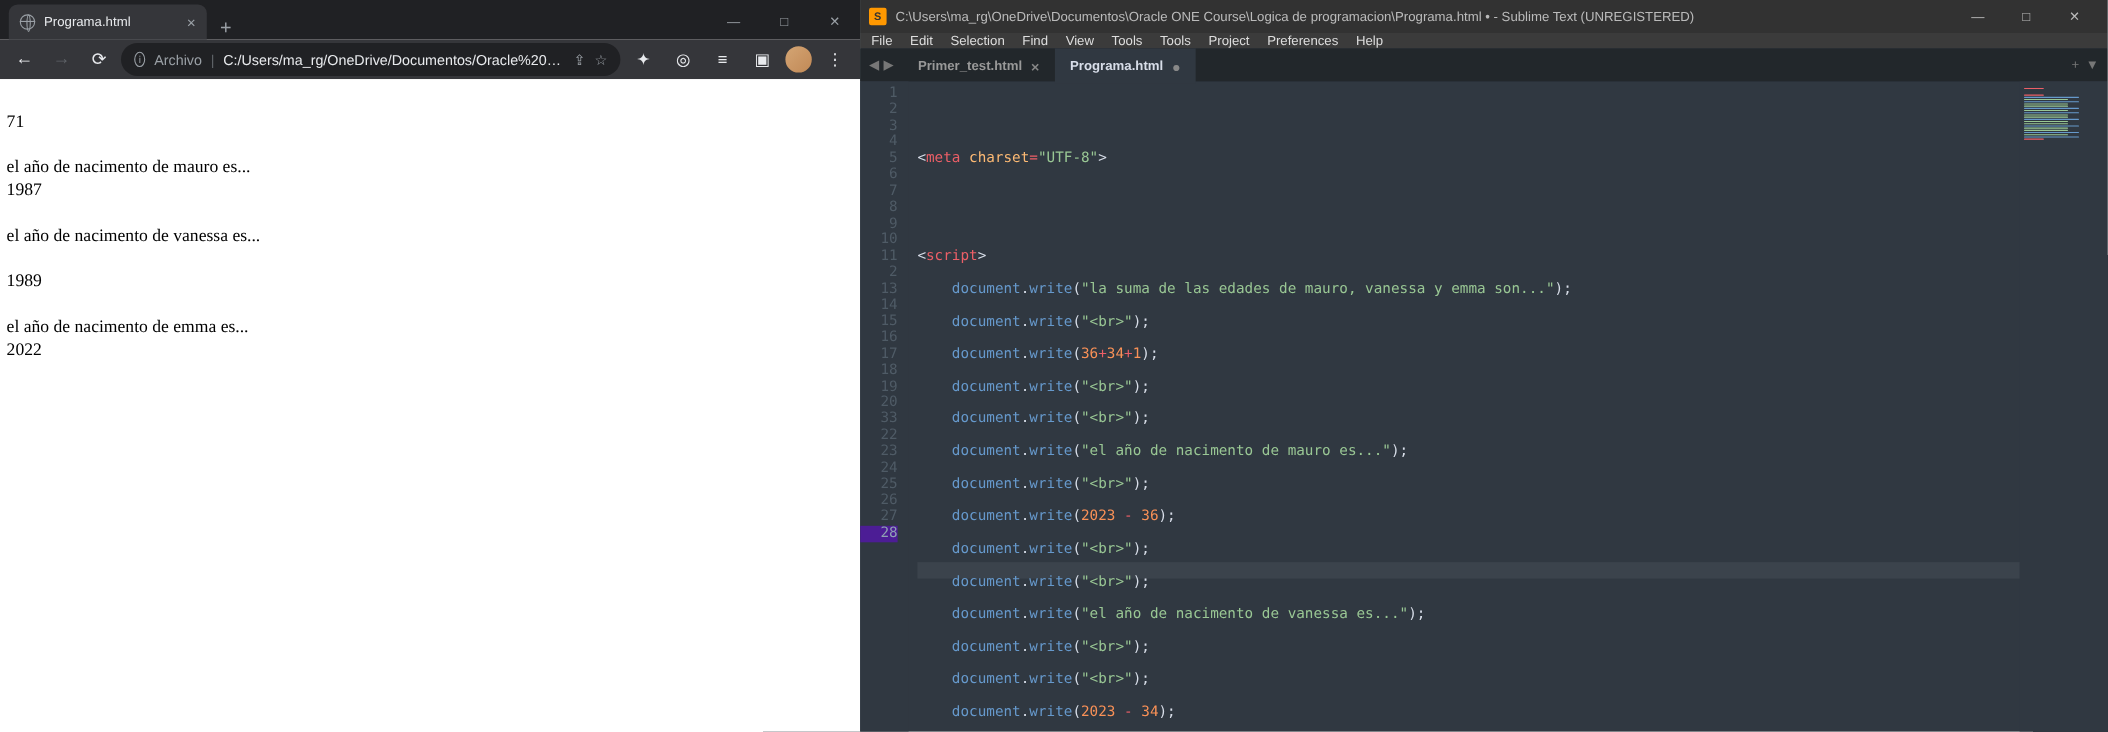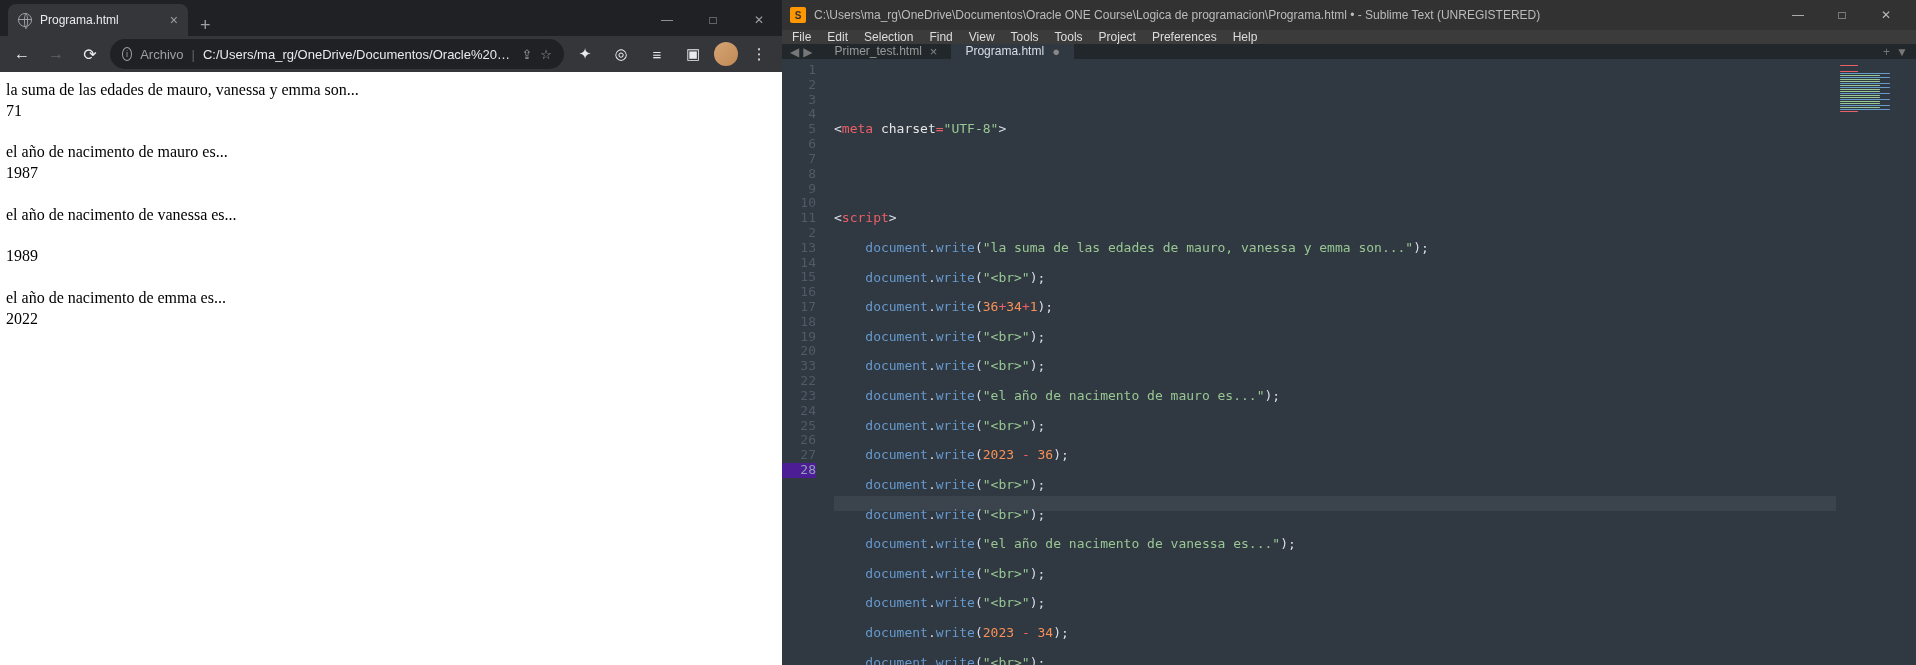--- a/index.html
+++ b/index.html
@@ -118,21 +118,21 @@
 }
 .st-menu span{padding:0 8px;color:#ddd;}
 .st-tabs{
   height:30px;
   background:#22272b;
   display:flex;
   align-items:stretch;
   font-size:12px;
 }
 .st-navarrows{display:flex;align-items:center;padding:0 8px;color:#777;gap:4px;}
-.st-tab{display:flex;align-items:flex-start;padding:0 14px;color:#999;gap:8px;position:relative;}
+.st-tab{display:flex;align-items:center;padding:16px 14px;color:#999;gap:8px;position:relative;font-weight:bold;}
 .st-tab.active{background:#303841;color:#d8dee9;}
 .st-tab .close,.st-tab .dirty{font-size:13px;color:#888;}
 .st-tabright{margin-left:auto;display:flex;align-items:center;padding:0 8px;color:#777;gap:6px;}
 .st-body{flex:1;display:flex;position:relative;}
 .gutter{
   width:44px;
   background:#303841;
   text-align:right;
   padding:4px 10px 0 0;
   font-family:Consolas,monospace;
@@ -147,21 +147,21 @@
   font-size:13px;
   padding:4px 0 0 8px;
   line-height:1.14;
   white-space:pre;
   color:#d8dee9;
   position:relative;
 }
 .curline{position:absolute;left:0;right:0;height:15px;background:#3b434c;z-index:0;}
 .code > div{position:relative;z-index:1;}
 .tag{color:#ec5f67;}
-.attr{color:#e5e5e5;}
+.attr{color:#fdba74;}
 .str{color:#99c794;}
 .obj{color:#6699cc;}
 .func{color:#6699cc;}
 .num{color:#f99157;}
 .op{color:#ec5f67;}
 .punc{color:#d8dee9;}
 .minimap{
   width:80px;
   background:#303841;
   padding:6px 4px;
@@ -203,21 +203,21 @@
       <span>☆</span>
     </div>
     <div class="tb-icon">✦</div>
     <div class="tb-icon">◎</div>
     <div class="tb-icon">≡</div>
     <div class="tb-icon">▣</div>
     <div class="avatar"></div>
     <div class="tb-icon">⋮</div>
   </div>
   <div class="chrome-content">
-    <span>la suma de las edades de mauro, vanessa y emma son...</span><br>
+    <br>
     <span>71</span><br><br>
     <span>el año de nacimento de mauro es...</span><br>
     <span>1987</span><br><br>
     <span>el año de nacimento de vanessa es...</span><br><br>
     <span>1989</span><br><br>
     <span>el año de nacimento de emma es...</span><br>
     <span>2022</span>
   </div>
 </div>
 

